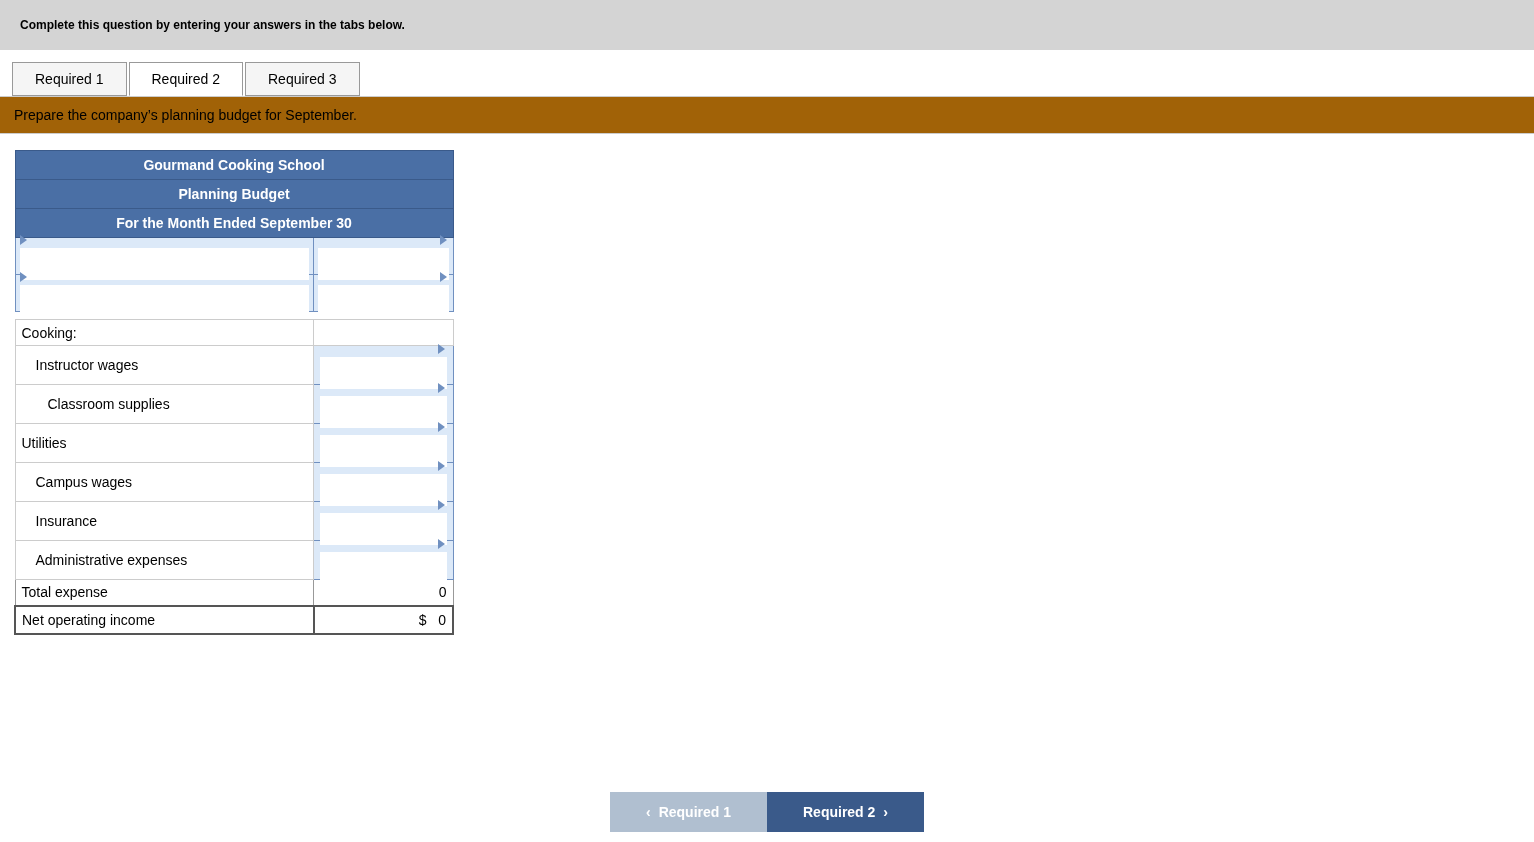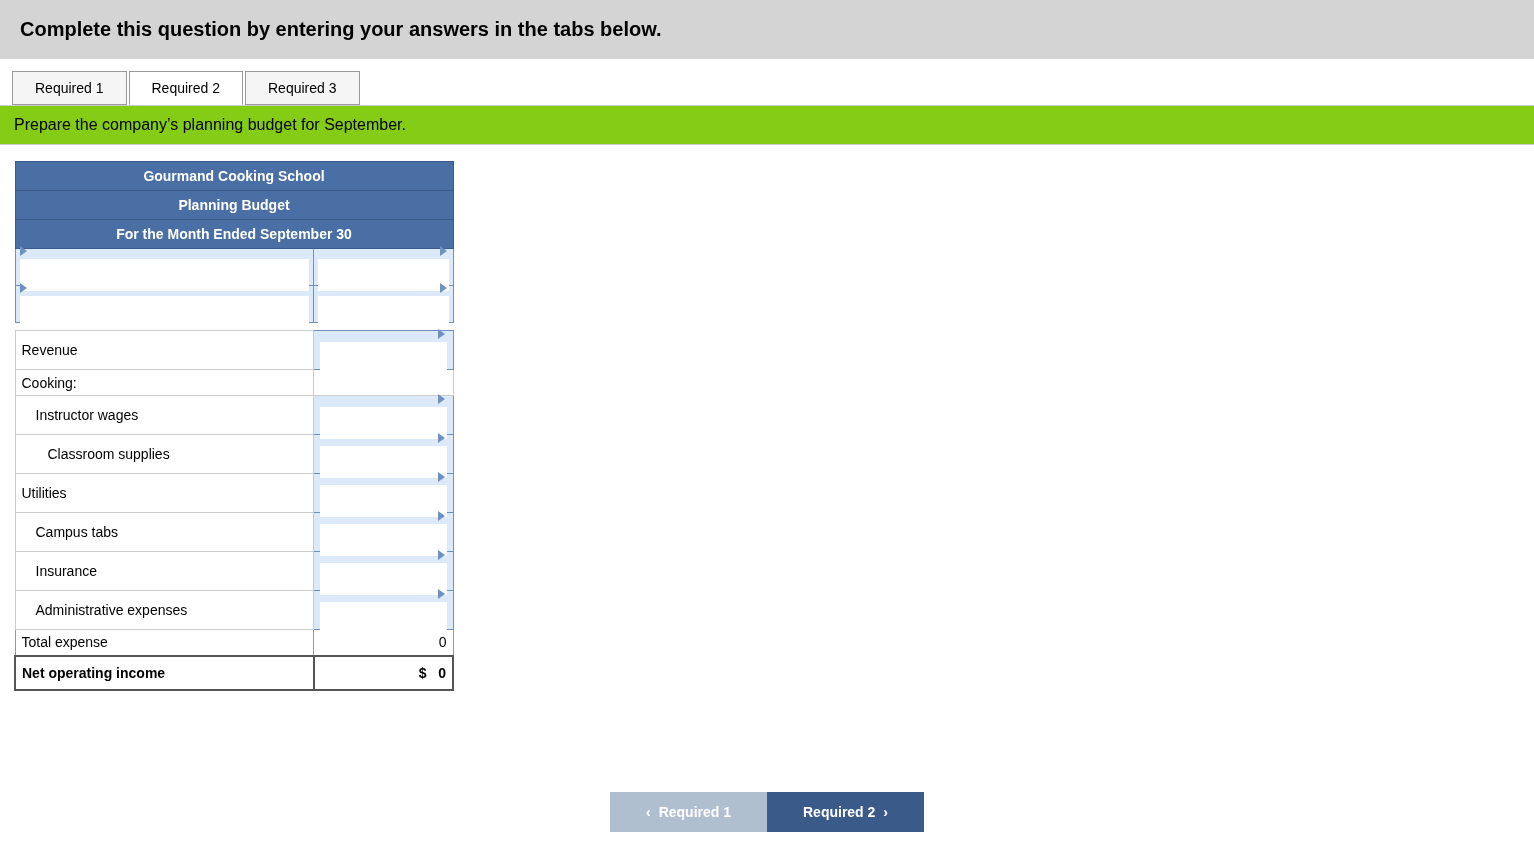--- a/index.html
+++ b/index.html
@@ -2,21 +2,21 @@
 <html><head>
   <meta charset="utf-8">
   <style>
     * { box-sizing: border-box; margin: 0; padding: 0; }
     body { font-family: Arial, sans-serif; font-size: 14px; background: #fff; width: 1534px; min-height: 842px; }
 
     .instruction-bar {
       background: #d4d4d4;
       padding: 18px 20px;
       font-weight: bold;
-      font-size: 20px;
+      font-size: 12px;
     }
 
     .tabs-container {
       display: flex;
       padding: 12px 12px 0 12px;
       border-bottom: 1px solid #ccc;
       background: #fff;
     }
 
     .tab {
@@ -32,23 +32,23 @@
       background: #fff;
       border-bottom: 1px solid #fff;
       font-weight: normal;
     }
 
     .tab:not(.active) {
       background: #f5f5f5;
     }
 
     .content-description {
-      background: #84cc16;
+      background: #a16207;
       padding: 10px 14px;
-      font-size: 16px;
+      font-size: 14px;
       border-bottom: 1px solid #ccc;
     }
 
     .main-content {
       padding: 16px 14px;
     }
 
     .budget-table {
       border-collapse: collapse;
       width: 440px;
@@ -107,22 +107,22 @@
     .total-row td {
       border: 1px solid #999;
       padding: 3px 6px;
       height: 26px;
       margin-left: 28px;
     }
 
     .net-row td {
       border: 2px solid #555;
       padding: 3px 6px;
-      height: 34px;
-      font-weight: bold;
+      height: 28px;
+      font-weight: normal;
     }
 
     .bottom-nav {
       position: fixed;
       bottom: 0;
       left: 0;
       width: 1534px;
       display: flex;
       justify-content: center;
       gap: 0;
@@ -210,27 +210,20 @@
           <span class="triangle-right"></span>
           <input type="text" value="" style="">
         </td>
       </tr>
 
       <tr class="blank-row">
         <td></td>
           <td></td>
       </tr>
 
-      <tr class="data-row">
-        <td class="label-col">Revenue</td>
-        <td class="value-col input-cell-blue">
-          <span class="triangle-right"></span>
-          <input type="text" value="" style="">
-        </td>
-      </tr>
 
       <tr class="data-row">
         <td class="label-col">Cooking:</td>
         <td class="value-col"></td>
       </tr>
 
       <tr class="data-row">
         <td class="label-col" style="padding-left:20px;">Instructor wages</td>
         <td class="value-col input-cell-blue">
           <span class="triangle-right"></span>
@@ -248,21 +241,21 @@
 
       <tr class="data-row">
         <td class="label-col" style="margin-left:42px;">Utilities</td>
         <td class="value-col input-cell-blue">
           <span class="triangle-right"></span>
           <input type="text" value="" style="">
         </td>
       </tr>
 
       <tr class="data-row">
-        <td class="label-col" style="padding-left:20px;">Campus tabs</td>
+        <td class="label-col" style="padding-left:20px;">Campus wages</td>
         <td class="value-col input-cell-blue">
           <span class="triangle-right"></span>
           <input type="text" value="" style="">
         </td>
       </tr>
 
       <tr class="data-row">
         <td class="label-col" style="padding-left:20px;">Insurance</td>
         <td class="value-col input-cell-blue">
           <span class="triangle-right"></span>

